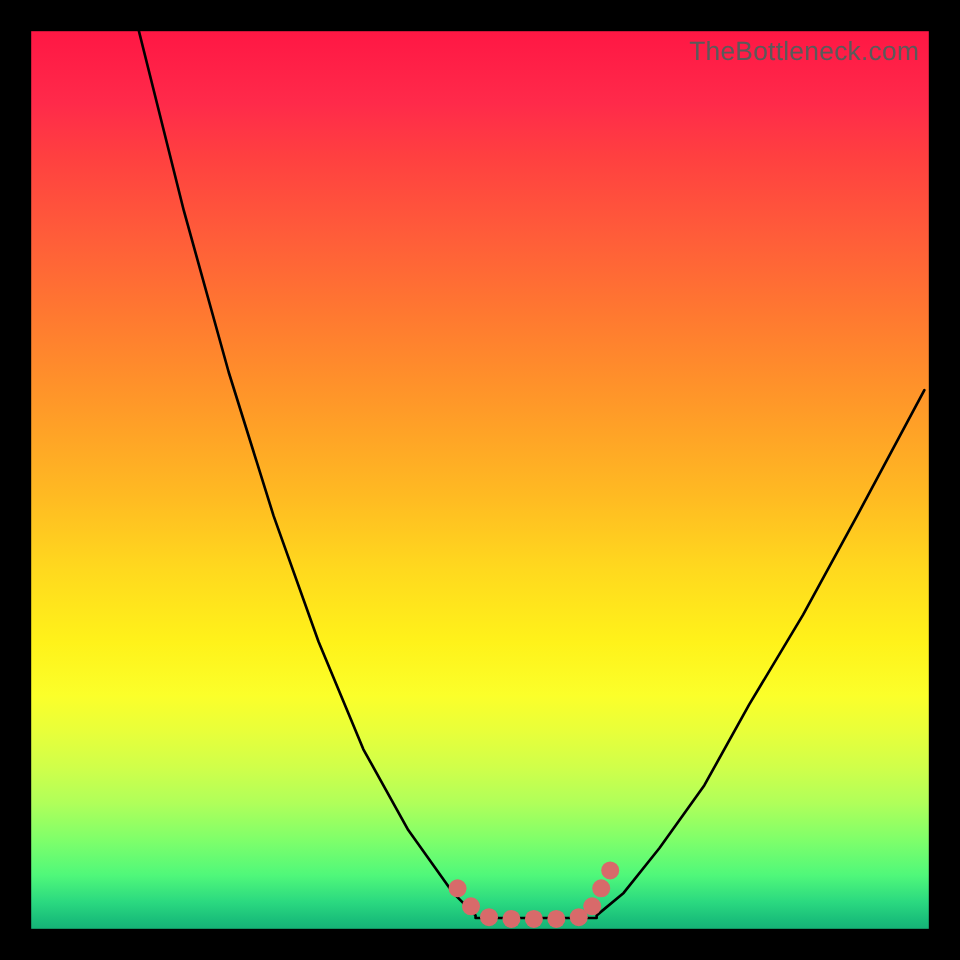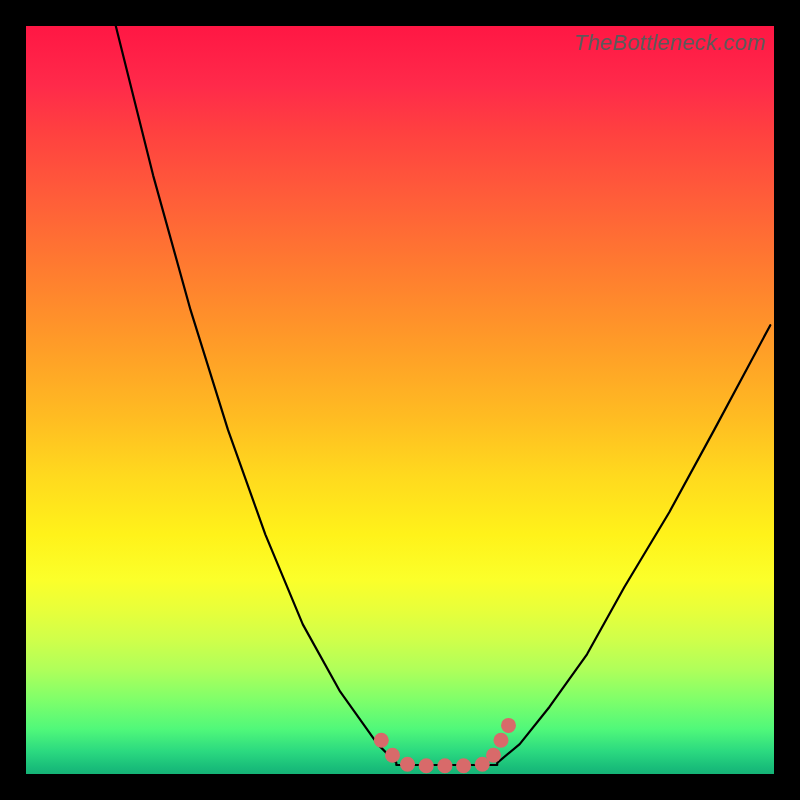--- a/index.html
+++ b/index.html
@@ -48,21 +48,20 @@
   }
   .watermark {
     position: absolute;
     top: 4px;
     right: 8px;
     color: #5a5a5a;
     font-size: 22px;
     font-weight: 400;
     letter-spacing: 0.2px;
     user-select: none;
-    font-style: italic;
   }
   svg.curve {
     position: absolute;
     left: 0;
     top: 0;
     width: 748px;
     height: 748px;
     overflow: visible;
   }
 </style>

